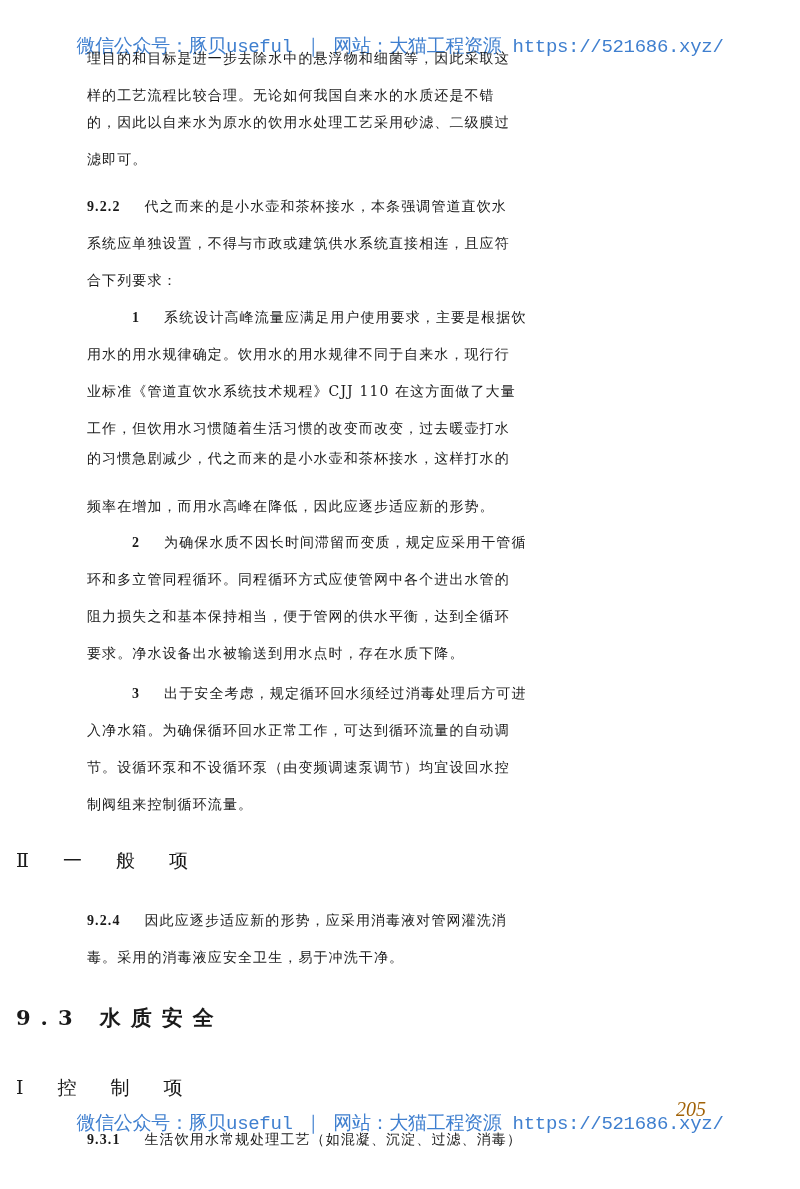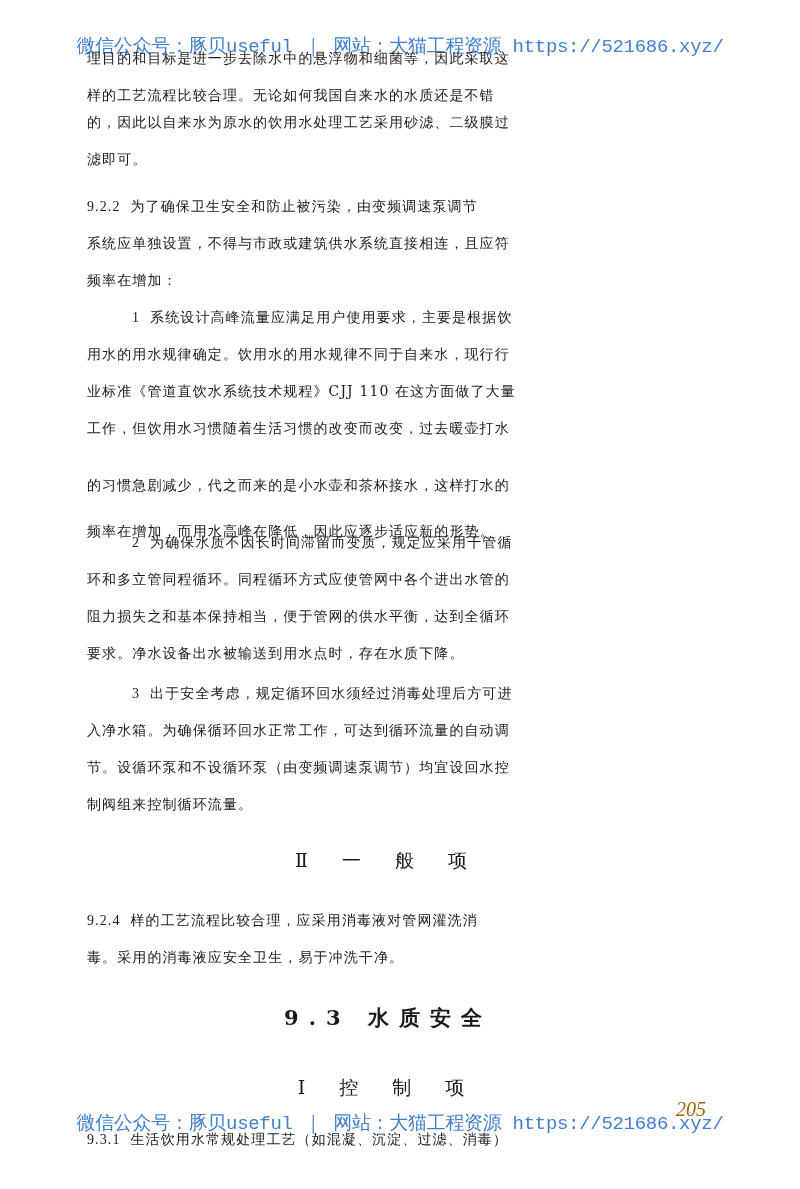--- a/index.html
+++ b/index.html
@@ -6,70 +6,70 @@
   body { width:800px; height:1189px; position:relative; overflow:hidden;
          font-family:"DejaVu Serif","Liberation Serif",serif; color:#1a1a1a; }
   .wm { position:absolute; left:0; width:800px; text-align:center;
         font-family:"Liberation Mono","DejaVu Sans Mono",monospace;
         font-size:19px; color:#3f7fcf; white-space:nowrap; letter-spacing:-0.3px; }
   .wm-top { top:33px; }
   .wm-bot { top:1108px; }
   .line { position:absolute; left:87px; width:645px; font-size:14px;
           white-space:nowrap; letter-spacing:1.1px; line-height:28px; }
   .indent { left:132px; }
-  .num { font-weight:normal; font-family:"Liberation Serif","DejaVu Serif",serif; margin-right:10px; }
-  .center { left:8px; width:760px; text-align:center; }
+  .num { font-weight:bold; font-family:"Liberation Serif","DejaVu Serif",serif; margin-right:24px; }
+  .center { left:16px; width:760px; text-align:left; }
   .sub { letter-spacing:14px; }
   .sect { font-weight:bold; letter-spacing:10px; }
   .pageno { position:absolute; left:676px; top:1094px; font-size:20px; font-style:italic;
             font-family:"Liberation Serif",serif; color:#a16207; }
 </style>
 </head>
 <body>
 
 <div class="wm wm-top">微信公众号：豚贝useful ｜ 网站：大猫工程资源 https://521686.xyz/</div>
 
 <div class="line" style="top:44px">理目的和目标是进一步去除水中的悬浮物和细菌等，因此采取这</div>
 <div class="line" style="top:81px">样的工艺流程比较合理。无论如何我国自来水的水质还是不错</div>
 <div class="line" style="top:108px">的，因此以自来水为原水的饮用水处理工艺采用砂滤、二级膜过</div>
 <div class="line" style="top:145px">滤即可。</div>
 
 <div class="line" style="top:192px">
-  <span class="num">9.2.2</span><span>为了确保卫生安全和防止被污染，由变频调速泵调节</span>
+  <span class="num">9.2.2</span><span>代之而来的是小水壶和茶杯接水，本条强调管道直饮水</span>
 </div>
 <div class="line" style="top:229px">系统应单独设置，不得与市政或建筑供水系统直接相连，且应符</div>
-<div class="line" style="top:266px">频率在增加：</div>
+<div class="line" style="top:266px">合下列要求：</div>
 
 <div class="line indent" style="top:303px">
   <span class="num">1</span><span>系统设计高峰流量应满足用户使用要求，主要是根据饮</span>
 </div>
 <div class="line" style="top:340px">用水的用水规律确定。饮用水的用水规律不同于自来水，现行行</div>
 <div class="line" style="top:377px">业标准《管道直饮水系统技术规程》CJJ 110 在这方面做了大量</div>
 <div class="line" style="top:414px">工作，但饮用水习惯随着生活习惯的改变而改变，过去暖壶打水</div>
-<div class="line" style="top:471px">的习惯急剧减少，代之而来的是小水壶和茶杯接水，这样打水的</div>
-<div class="line" style="top:517px">频率在增加，而用水高峰在降低，因此应逐步适应新的形势。</div>
+<div class="line" style="top:444px">的习惯急剧减少，代之而来的是小水壶和茶杯接水，这样打水的</div>
+<div class="line" style="top:492px">频率在增加，而用水高峰在降低，因此应逐步适应新的形势。</div>
 
 <div class="line indent" style="top:528px">
   <span class="num">2</span><span>为确保水质不因长时间滞留而变质，规定应采用干管循</span>
 </div>
 <div class="line" style="top:565px">环和多立管同程循环。同程循环方式应使管网中各个进出水管的</div>
 <div class="line" style="top:602px">阻力损失之和基本保持相当，便于管网的供水平衡，达到全循环</div>
 <div class="line" style="top:639px">要求。净水设备出水被输送到用水点时，存在水质下降。</div>
 
 <div class="line indent" style="top:679px">
   <span class="num">3</span><span>出于安全考虑，规定循环回水须经过消毒处理后方可进</span>
 </div>
 <div class="line" style="top:716px">入净水箱。为确保循环回水正常工作，可达到循环流量的自动调</div>
 <div class="line" style="top:753px">节。设循环泵和不设循环泵（由变频调速泵调节）均宜设回水控</div>
 <div class="line" style="top:790px">制阀组来控制循环流量。</div>
 
 <div class="line center sub" style="top:846px; font-size:19px">Ⅱ 一 般 项</div>
 
 <div class="line" style="top:906px">
-  <span class="num">9.2.4</span><span>样的工艺流程比较合理，应采用消毒液对管网灌洗消</span>
+  <span class="num">9.2.4</span><span>因此应逐步适应新的形势，应采用消毒液对管网灌洗消</span>
 </div>
 <div class="line" style="top:943px">毒。采用的消毒液应安全卫生，易于冲洗干净。</div>
 
 <div class="line center sect" style="top:1004px; font-size:21px">9.3 水质安全</div>
 
 <div class="line center sub" style="top:1073px; font-size:19px">Ⅰ 控 制 项</div>
 
 <div class="line" style="top:1125px">
   <span class="num">9.3.1</span><span>生活饮用水常规处理工艺（如混凝、沉淀、过滤、消毒）</span>
 </div>

